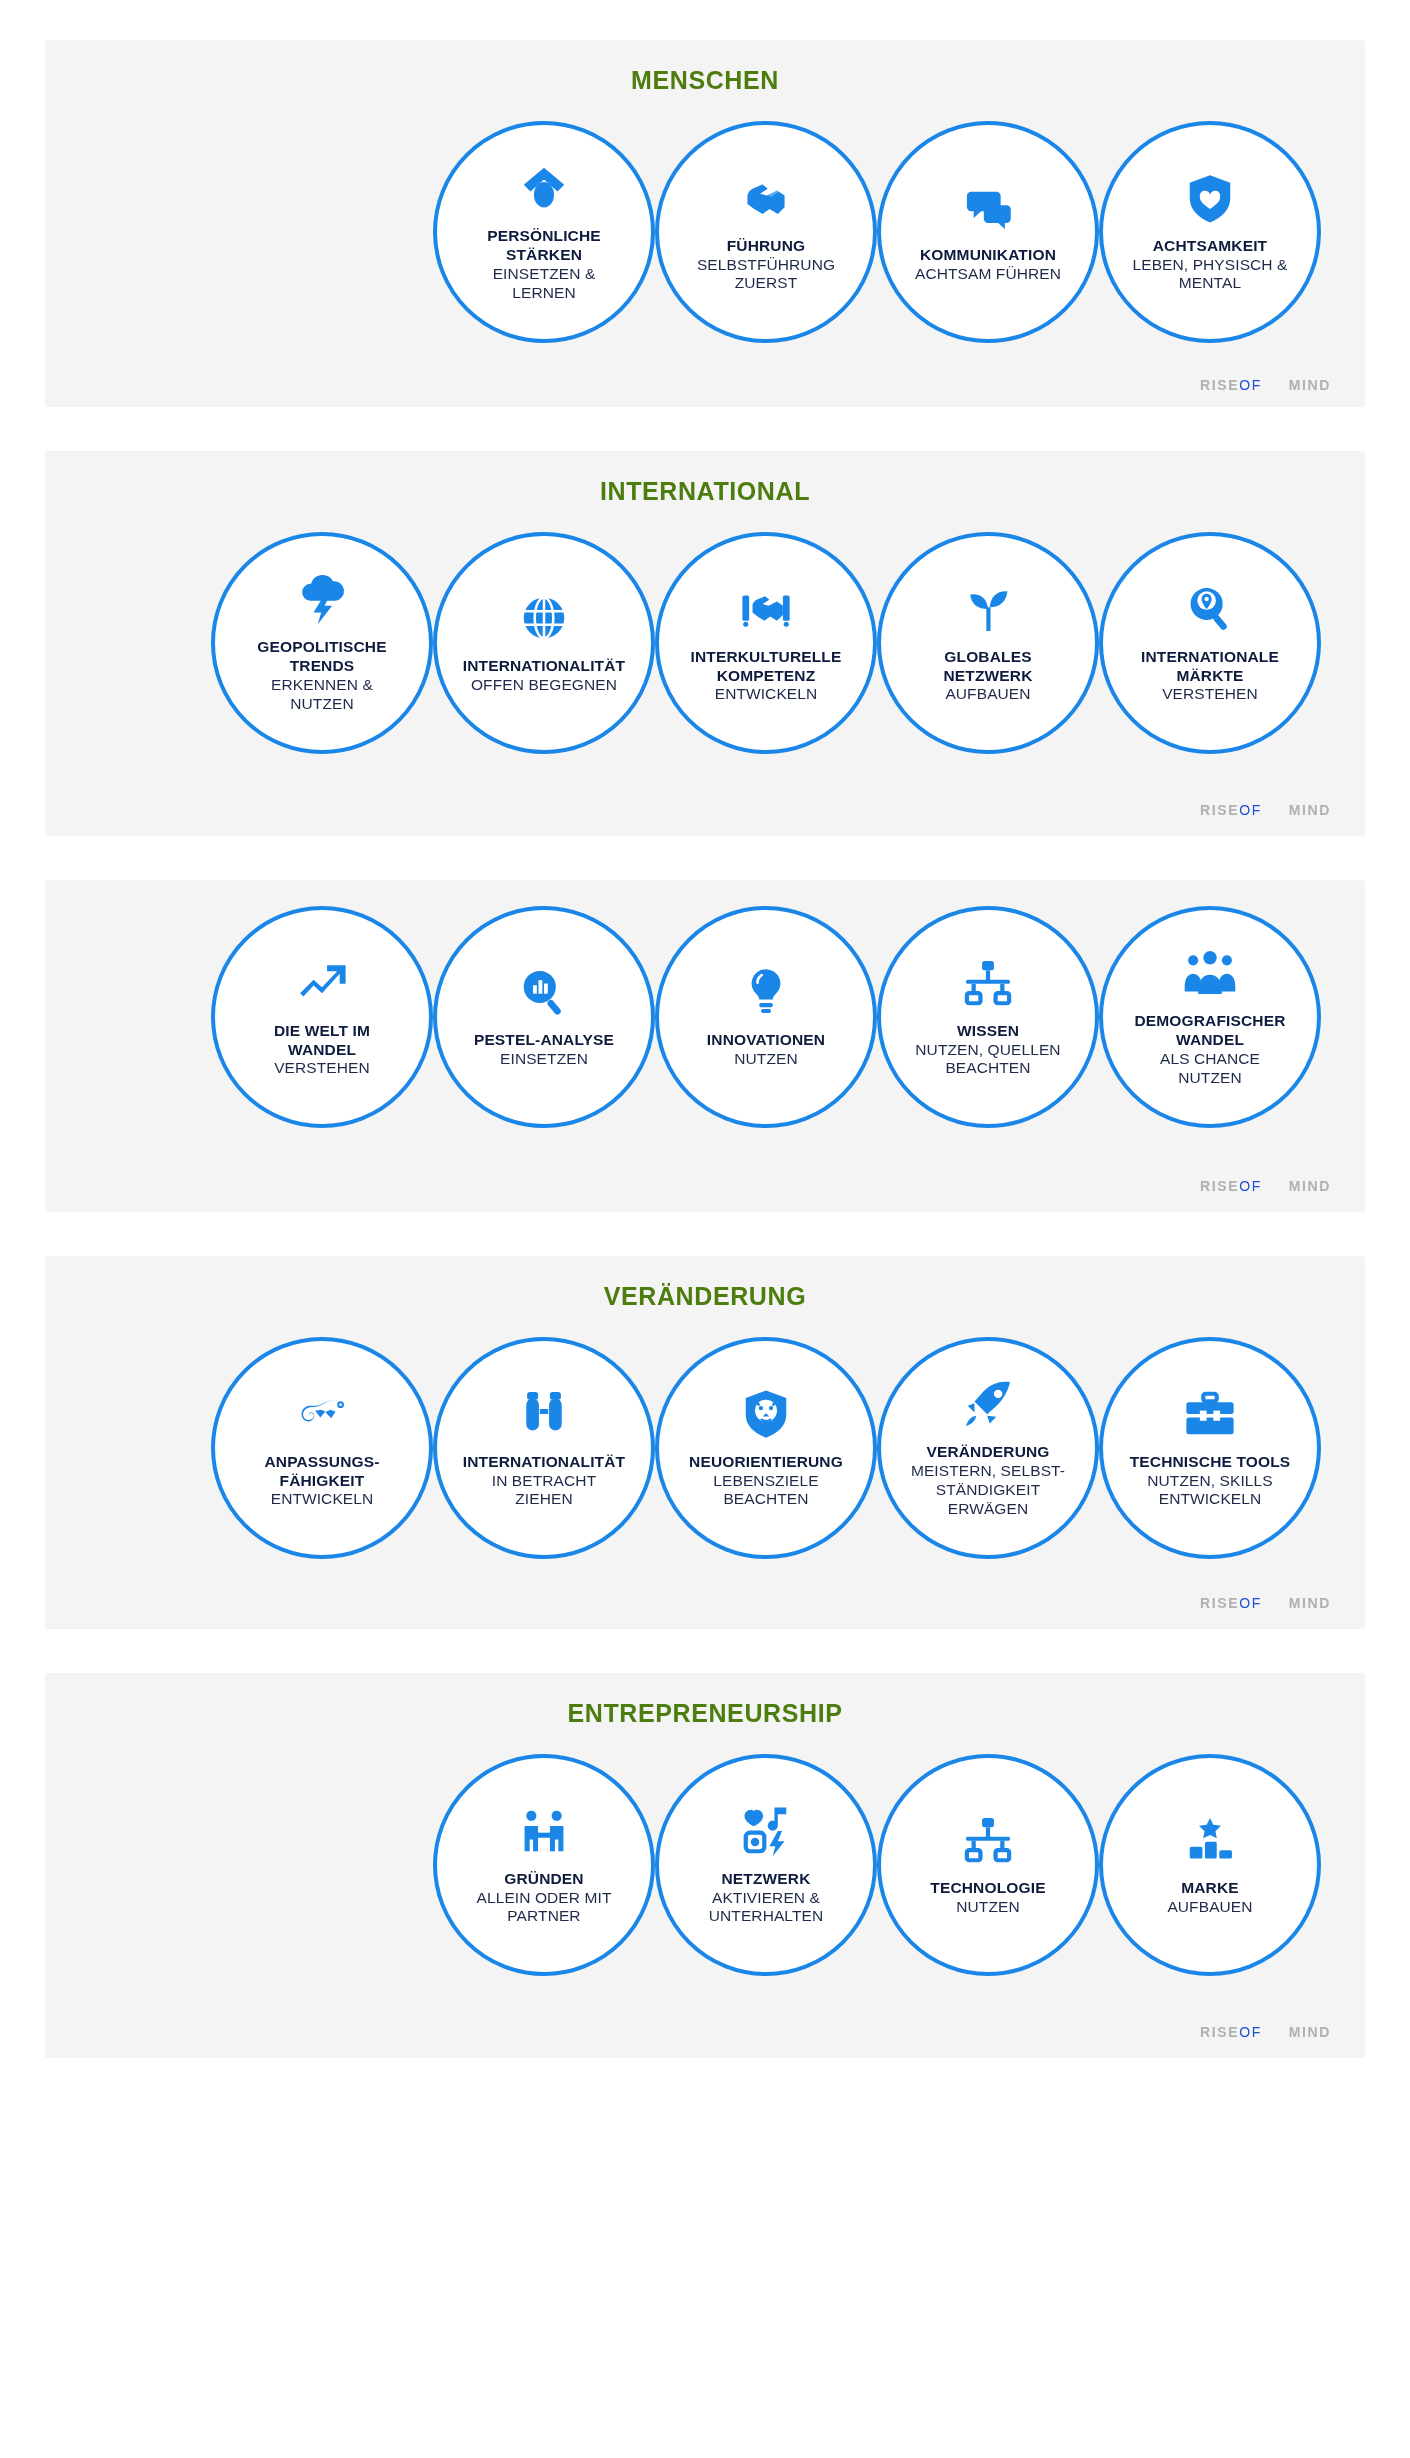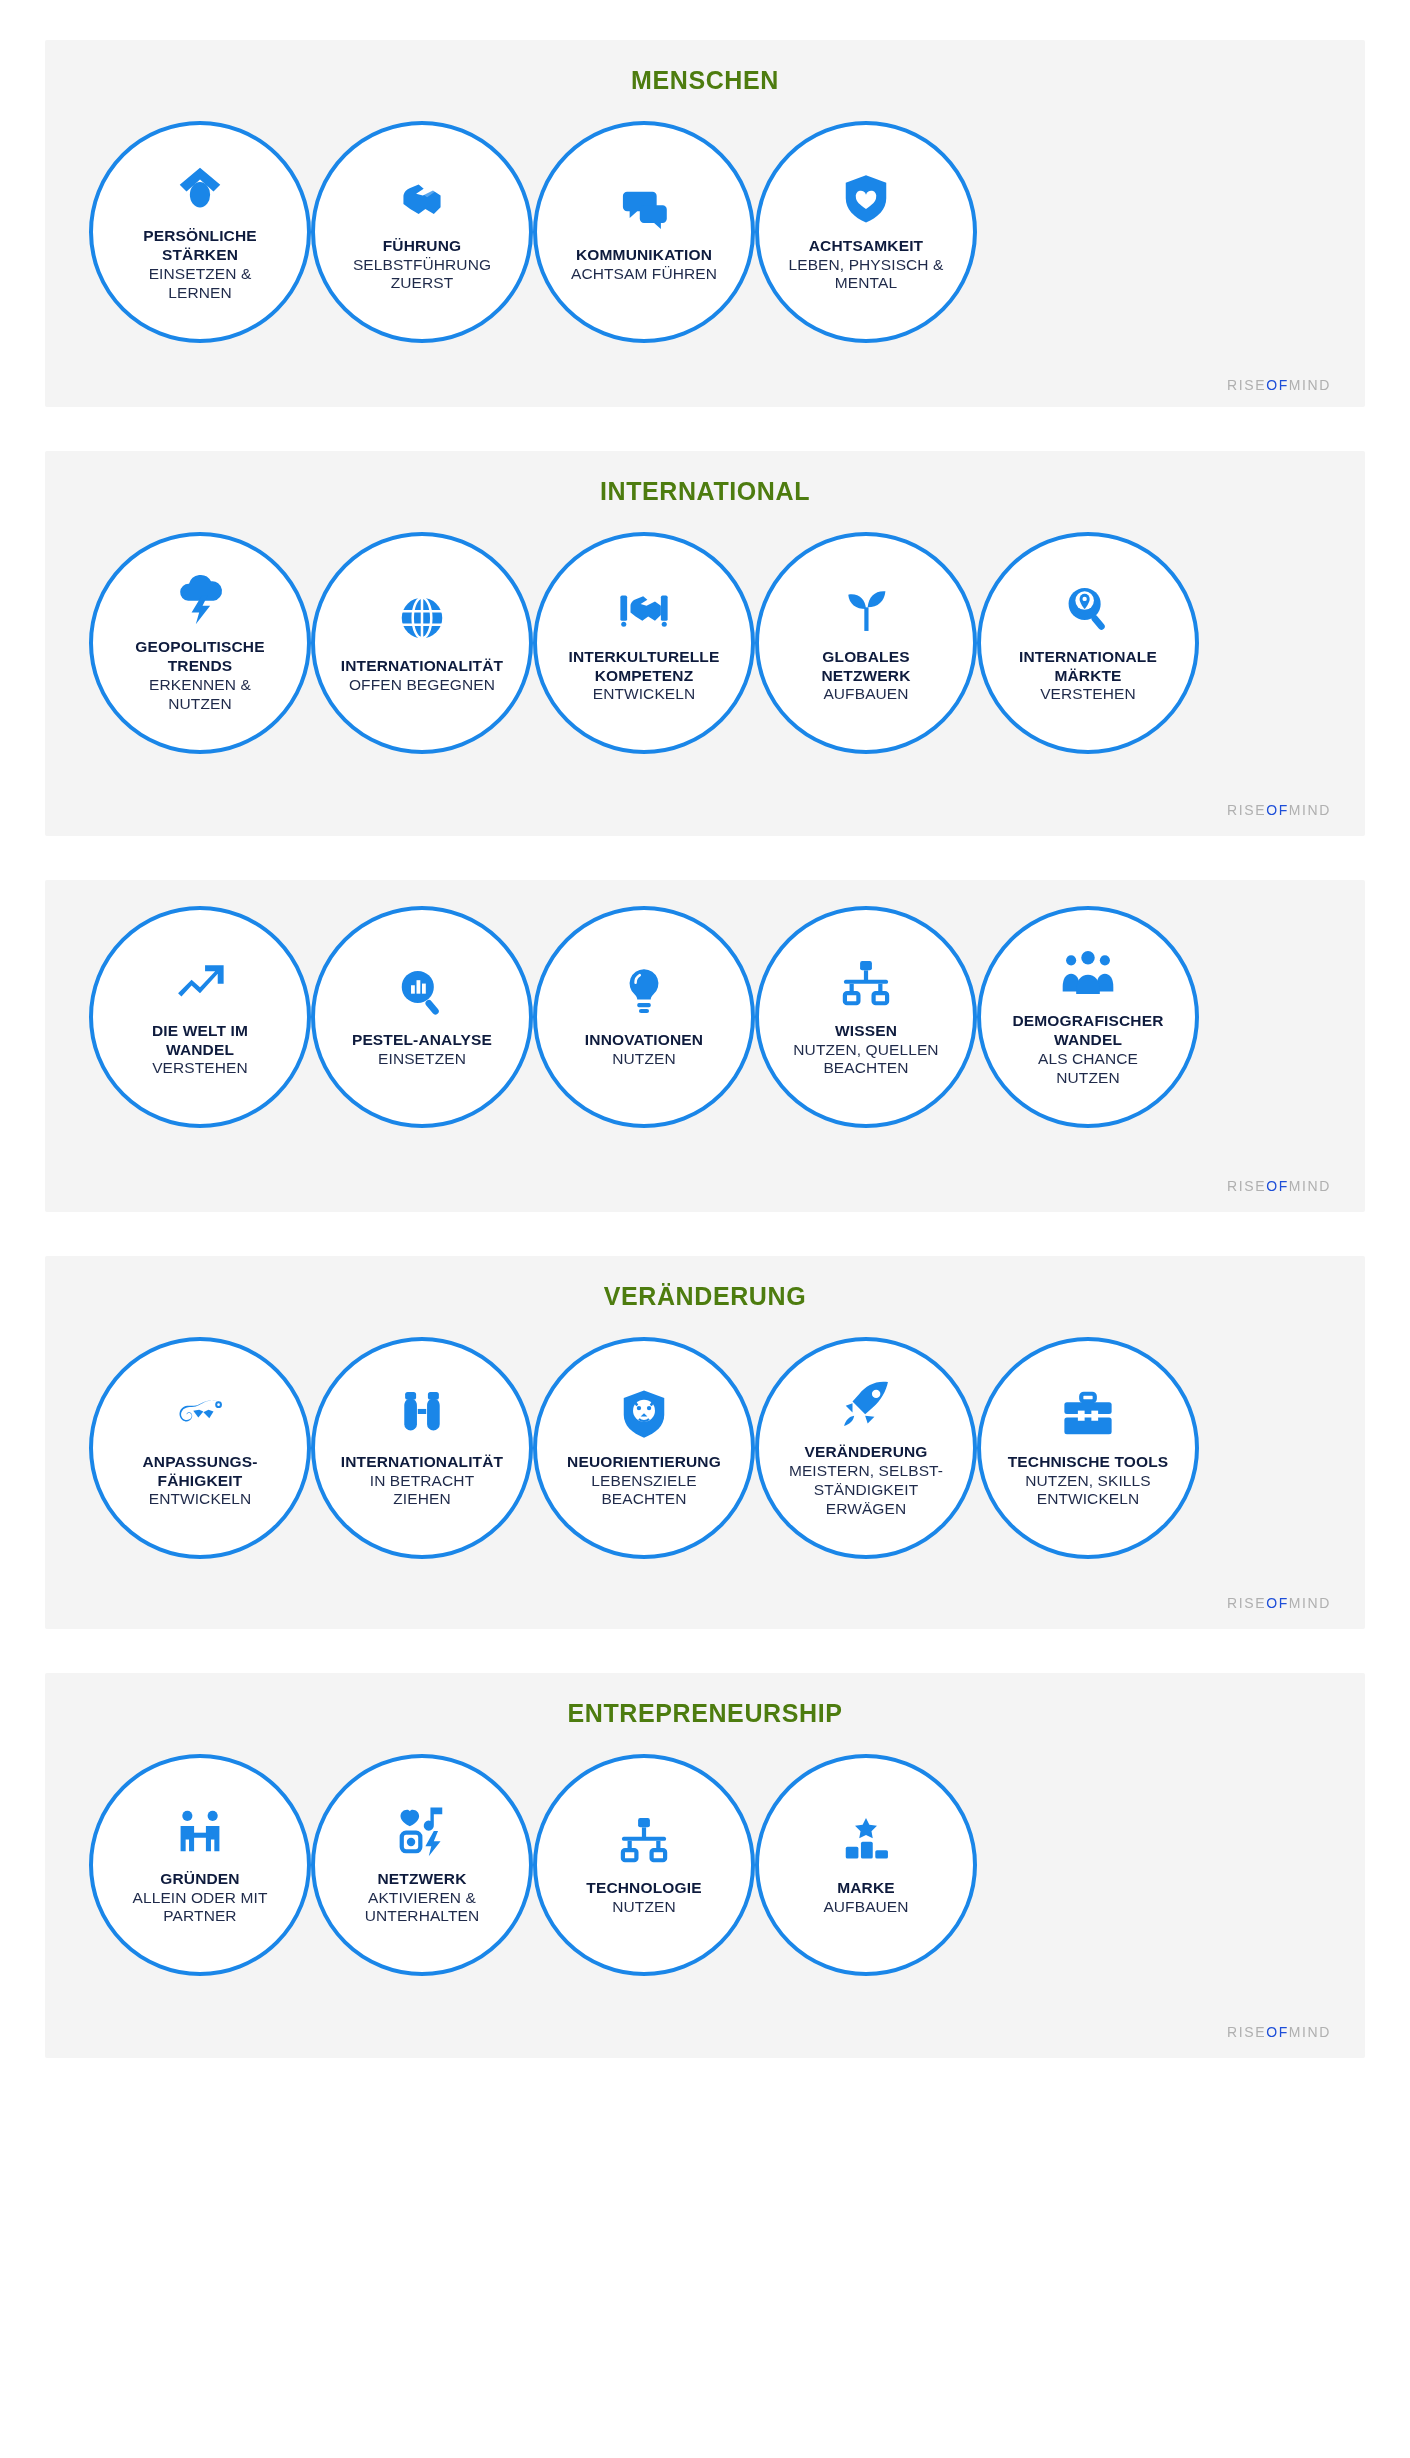--- a/index.html
+++ b/index.html
@@ -25,21 +25,21 @@
     text-align: center;
     font-size: 25px;
     font-weight: bold;
     color: #4d7c0f;
     letter-spacing: 0.6px;
     margin-bottom: 26px;
   }
 
   .badges {
     display: flex;
-    justify-content: flex-start;
+    justify-content: flex-end;
     align-items: flex-start;
     padding: 0 22px;
   }
 
   .badge {
     width: 222px;
     height: 222px;
     border: 4px solid #1a86e8;
     border-radius: 50%;
     background: #ffffff;
@@ -77,21 +77,21 @@
 
   .watermark {
     text-align: right;
     font-size: 14px;
     letter-spacing: 1.6px;
     color: #c3c3c3;
     margin-top: 30px;
     padding-right: 12px;
     user-select: none;
   }
-  .watermark .wm-strong { color: #b0b0b0; font-weight: normal; }
+  .watermark .wm-strong { color: #b0b0b0; font-weight: bold; margin-left: 27px; }
   .watermark .wm-light { color: #1d4ed8; font-weight: normal; }
 
   
   .section.s1 { padding-bottom: 14px; }
   .section.s1 .watermark { margin-top: 34px; }
   .section.s2 .watermark { margin-top: 48px; }
   .section.s3 .watermark { margin-top: 50px; }
   .section.s4 .watermark { margin-top: 36px; }
   .section.s5 .watermark { margin-top: 48px; }
 </style>

